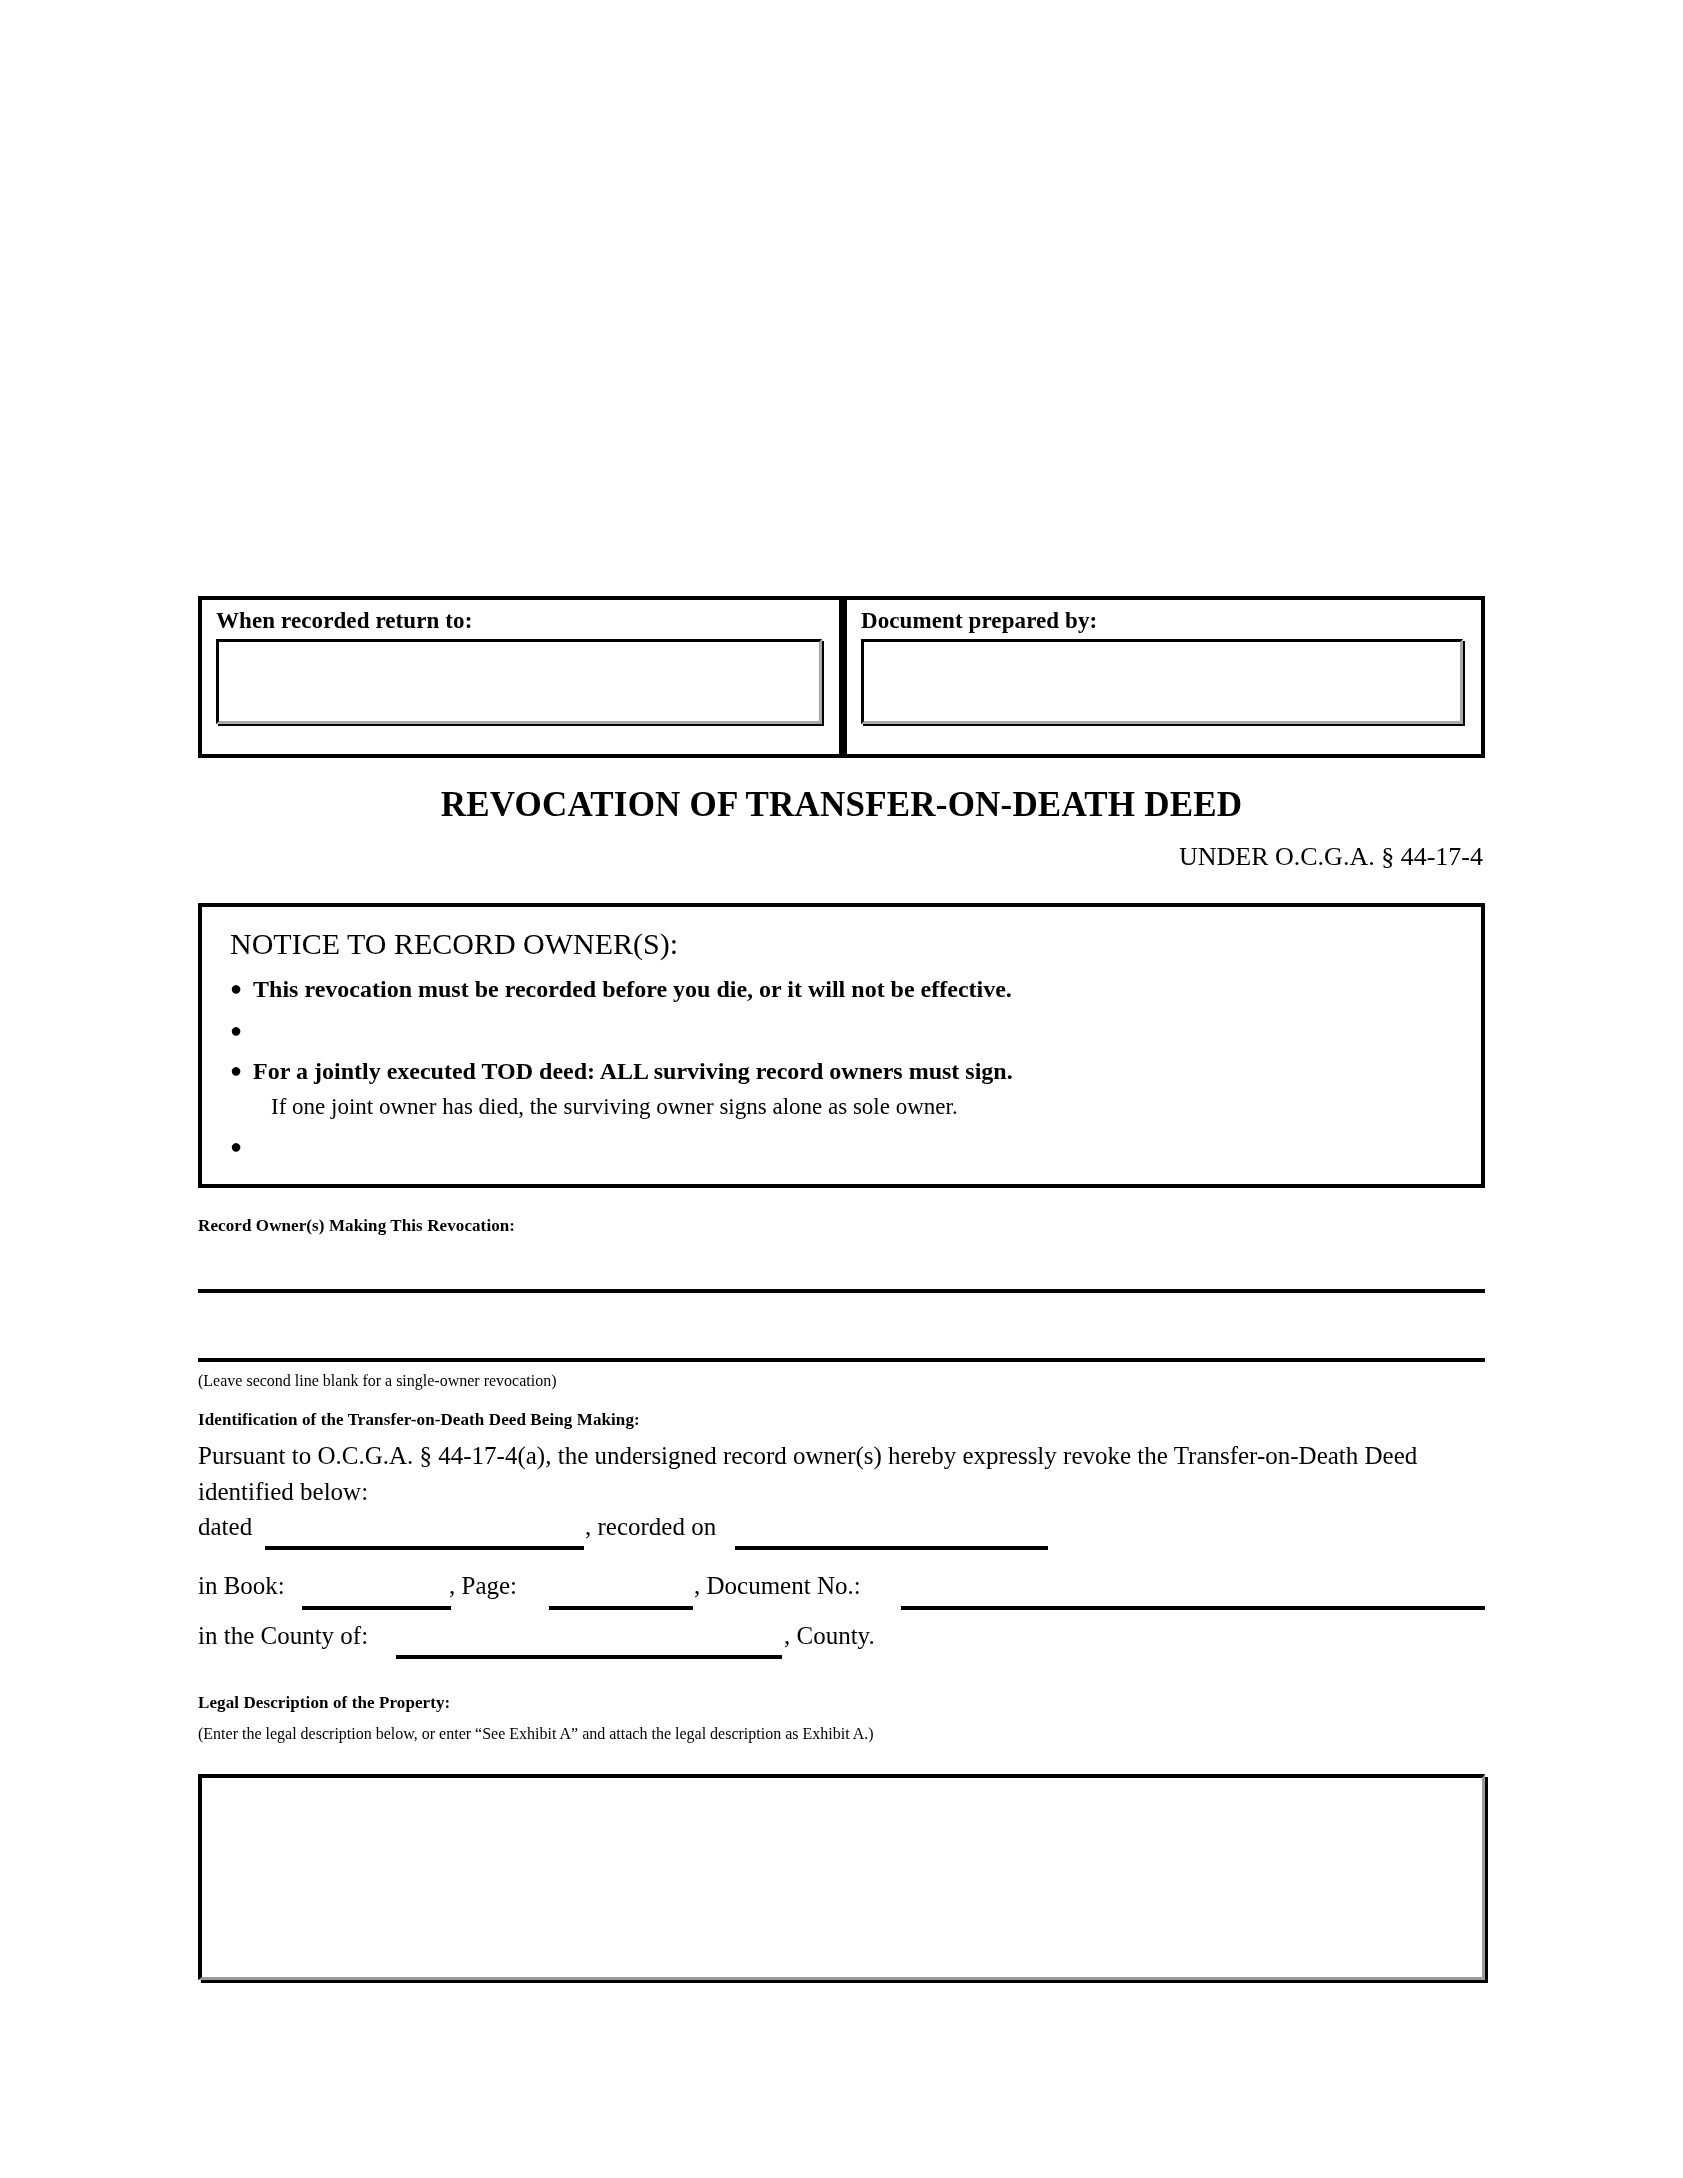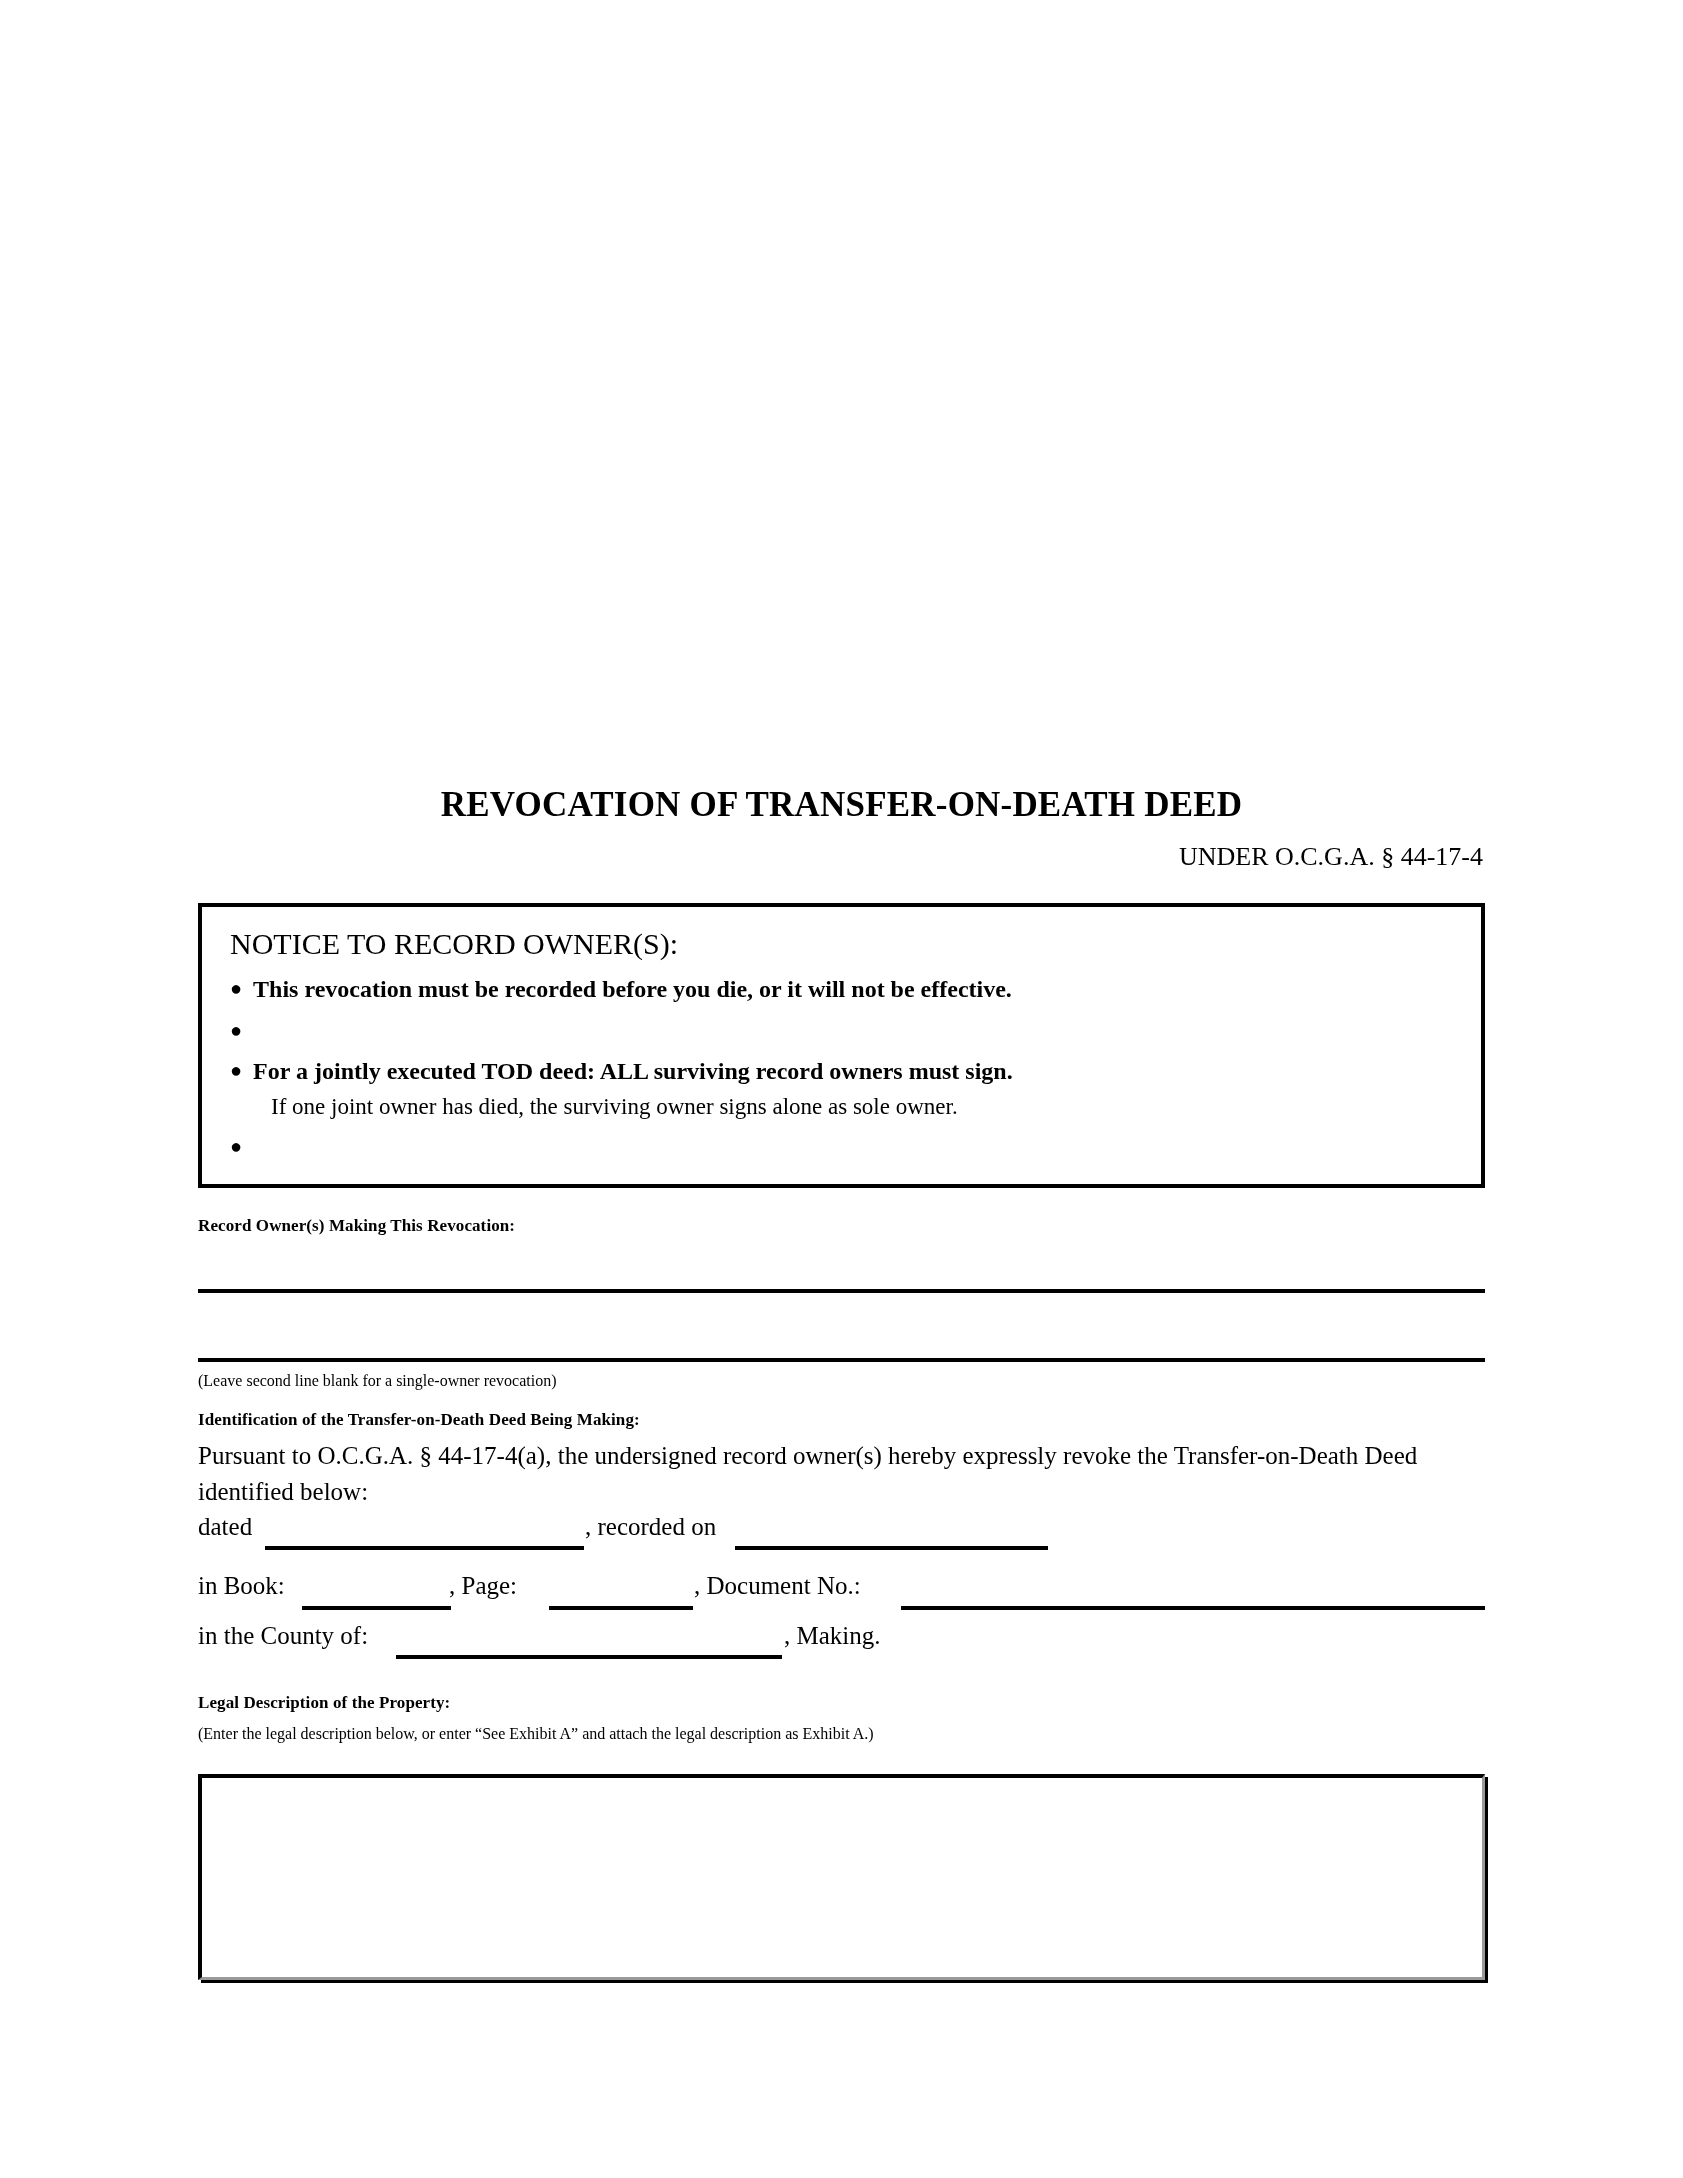--- a/index.html
+++ b/index.html
@@ -166,20 +166,33 @@
     border-bottom: 3px solid #9a9a9a;
     box-shadow: 3px 3px 0 0 #000;
     box-sizing: border-box;
   }
 </style>
 </head>
 <body>
 
 <div class="page">
 
+  <div class="header-row">
+
+    <div class="hdr-box left">
+      <div class="hdr-label">When recorded return to:</div>
+      <div class="hdr-field"></div>
+    </div>
+
+    <div class="hdr-box right">
+      <div class="hdr-label">Document prepared by:</div>
+      <div class="hdr-field"></div>
+    </div>
+
+  </div>
 
   <div class="doc-title">REVOCATION OF TRANSFER-ON-DEATH DEED</div>
   <div class="doc-subtitle">UNDER O.C.G.A. § 44-17-4</div>
 
   <div class="notice-box">
 
     <div class="notice-head">NOTICE TO RECORD OWNER(S):</div>
 
     <div class="notice-item">
       <span class="bullet">●</span>
@@ -222,21 +235,21 @@
 
   <div class="fill-line" style="left:198px; top:1572px;">in Book:</div>
   <div class="rule" style="left:302px; top:1606px; width:149px;"></div>
   <div class="fill-line" style="left:449px; top:1572px;">, Page:</div>
   <div class="rule" style="left:549px; top:1606px; width:144px;"></div>
   <div class="fill-line" style="left:694px; top:1572px;">, Document No.:</div>
   <div class="rule" style="left:901px; top:1606px; width:584px;"></div>
 
   <div class="fill-line" style="left:198px; top:1622px;">in the County of:</div>
   <div class="rule" style="left:396px; top:1655px; width:386px;"></div>
-  <div class="fill-line" style="left:784px; top:1622px;">, Making.</div>
+  <div class="fill-line" style="left:784px; top:1622px;">, County.</div>
 
   <div class="sec-head" style="left:198px; top:1693px;">Legal Description of the Property:</div>
 
   <div class="tiny-note" style="left:198px; top:1725px;">(Enter the legal description below, or enter “See Exhibit A” and attach the legal description as Exhibit A.)</div>
 
   <div class="legal-box"></div>
 
 </div>
 
 

